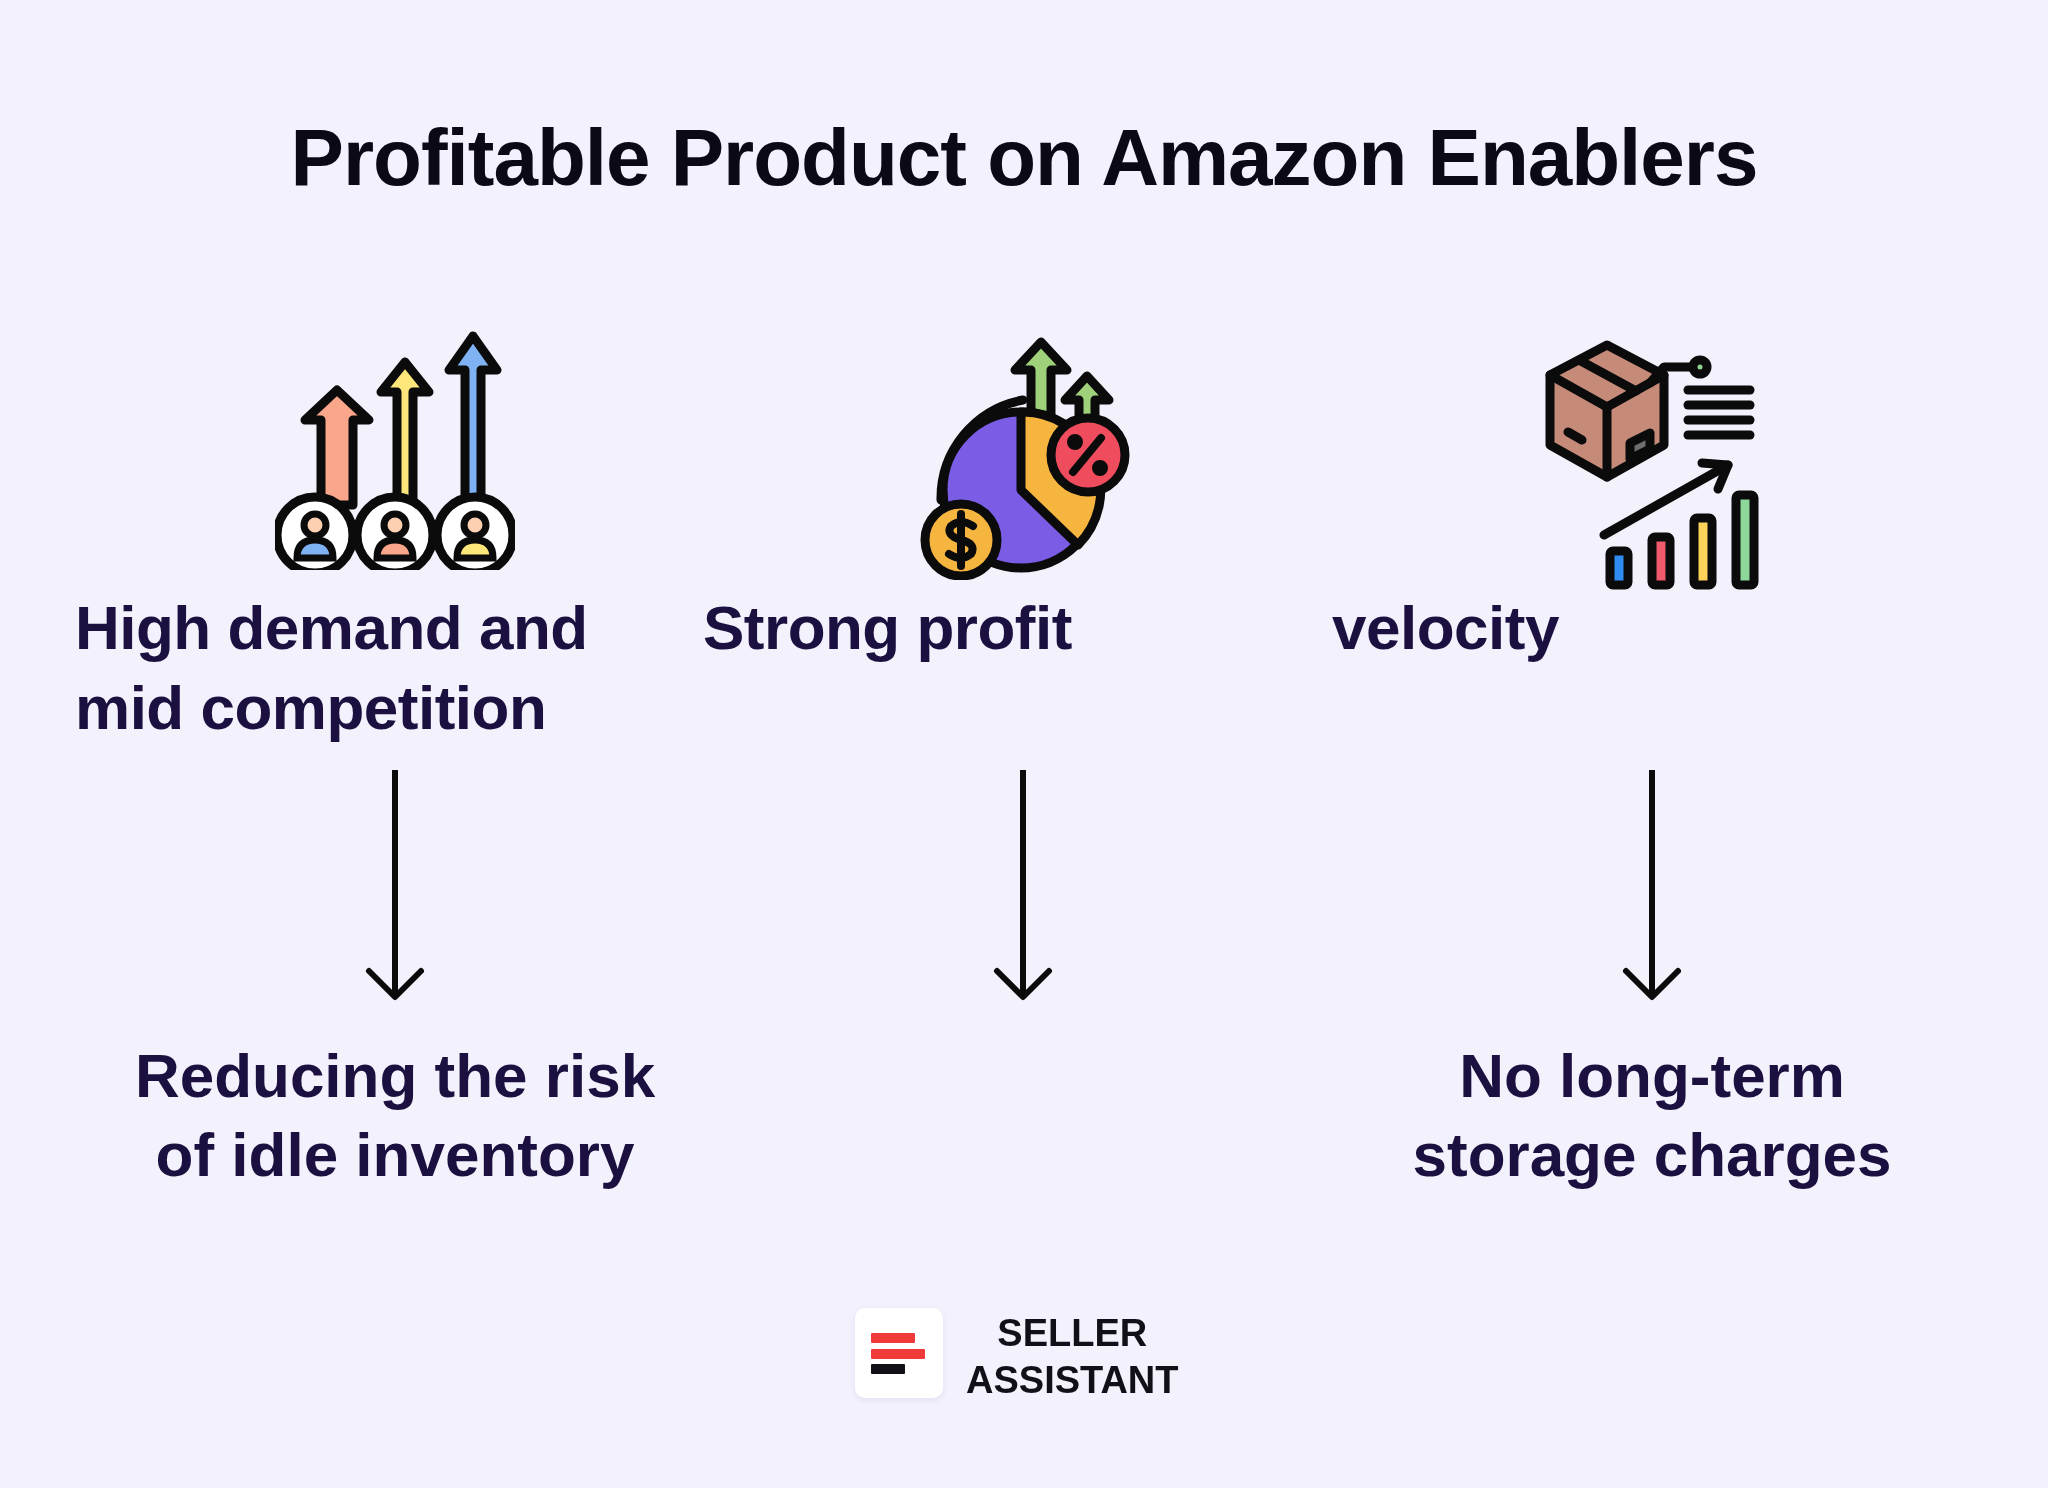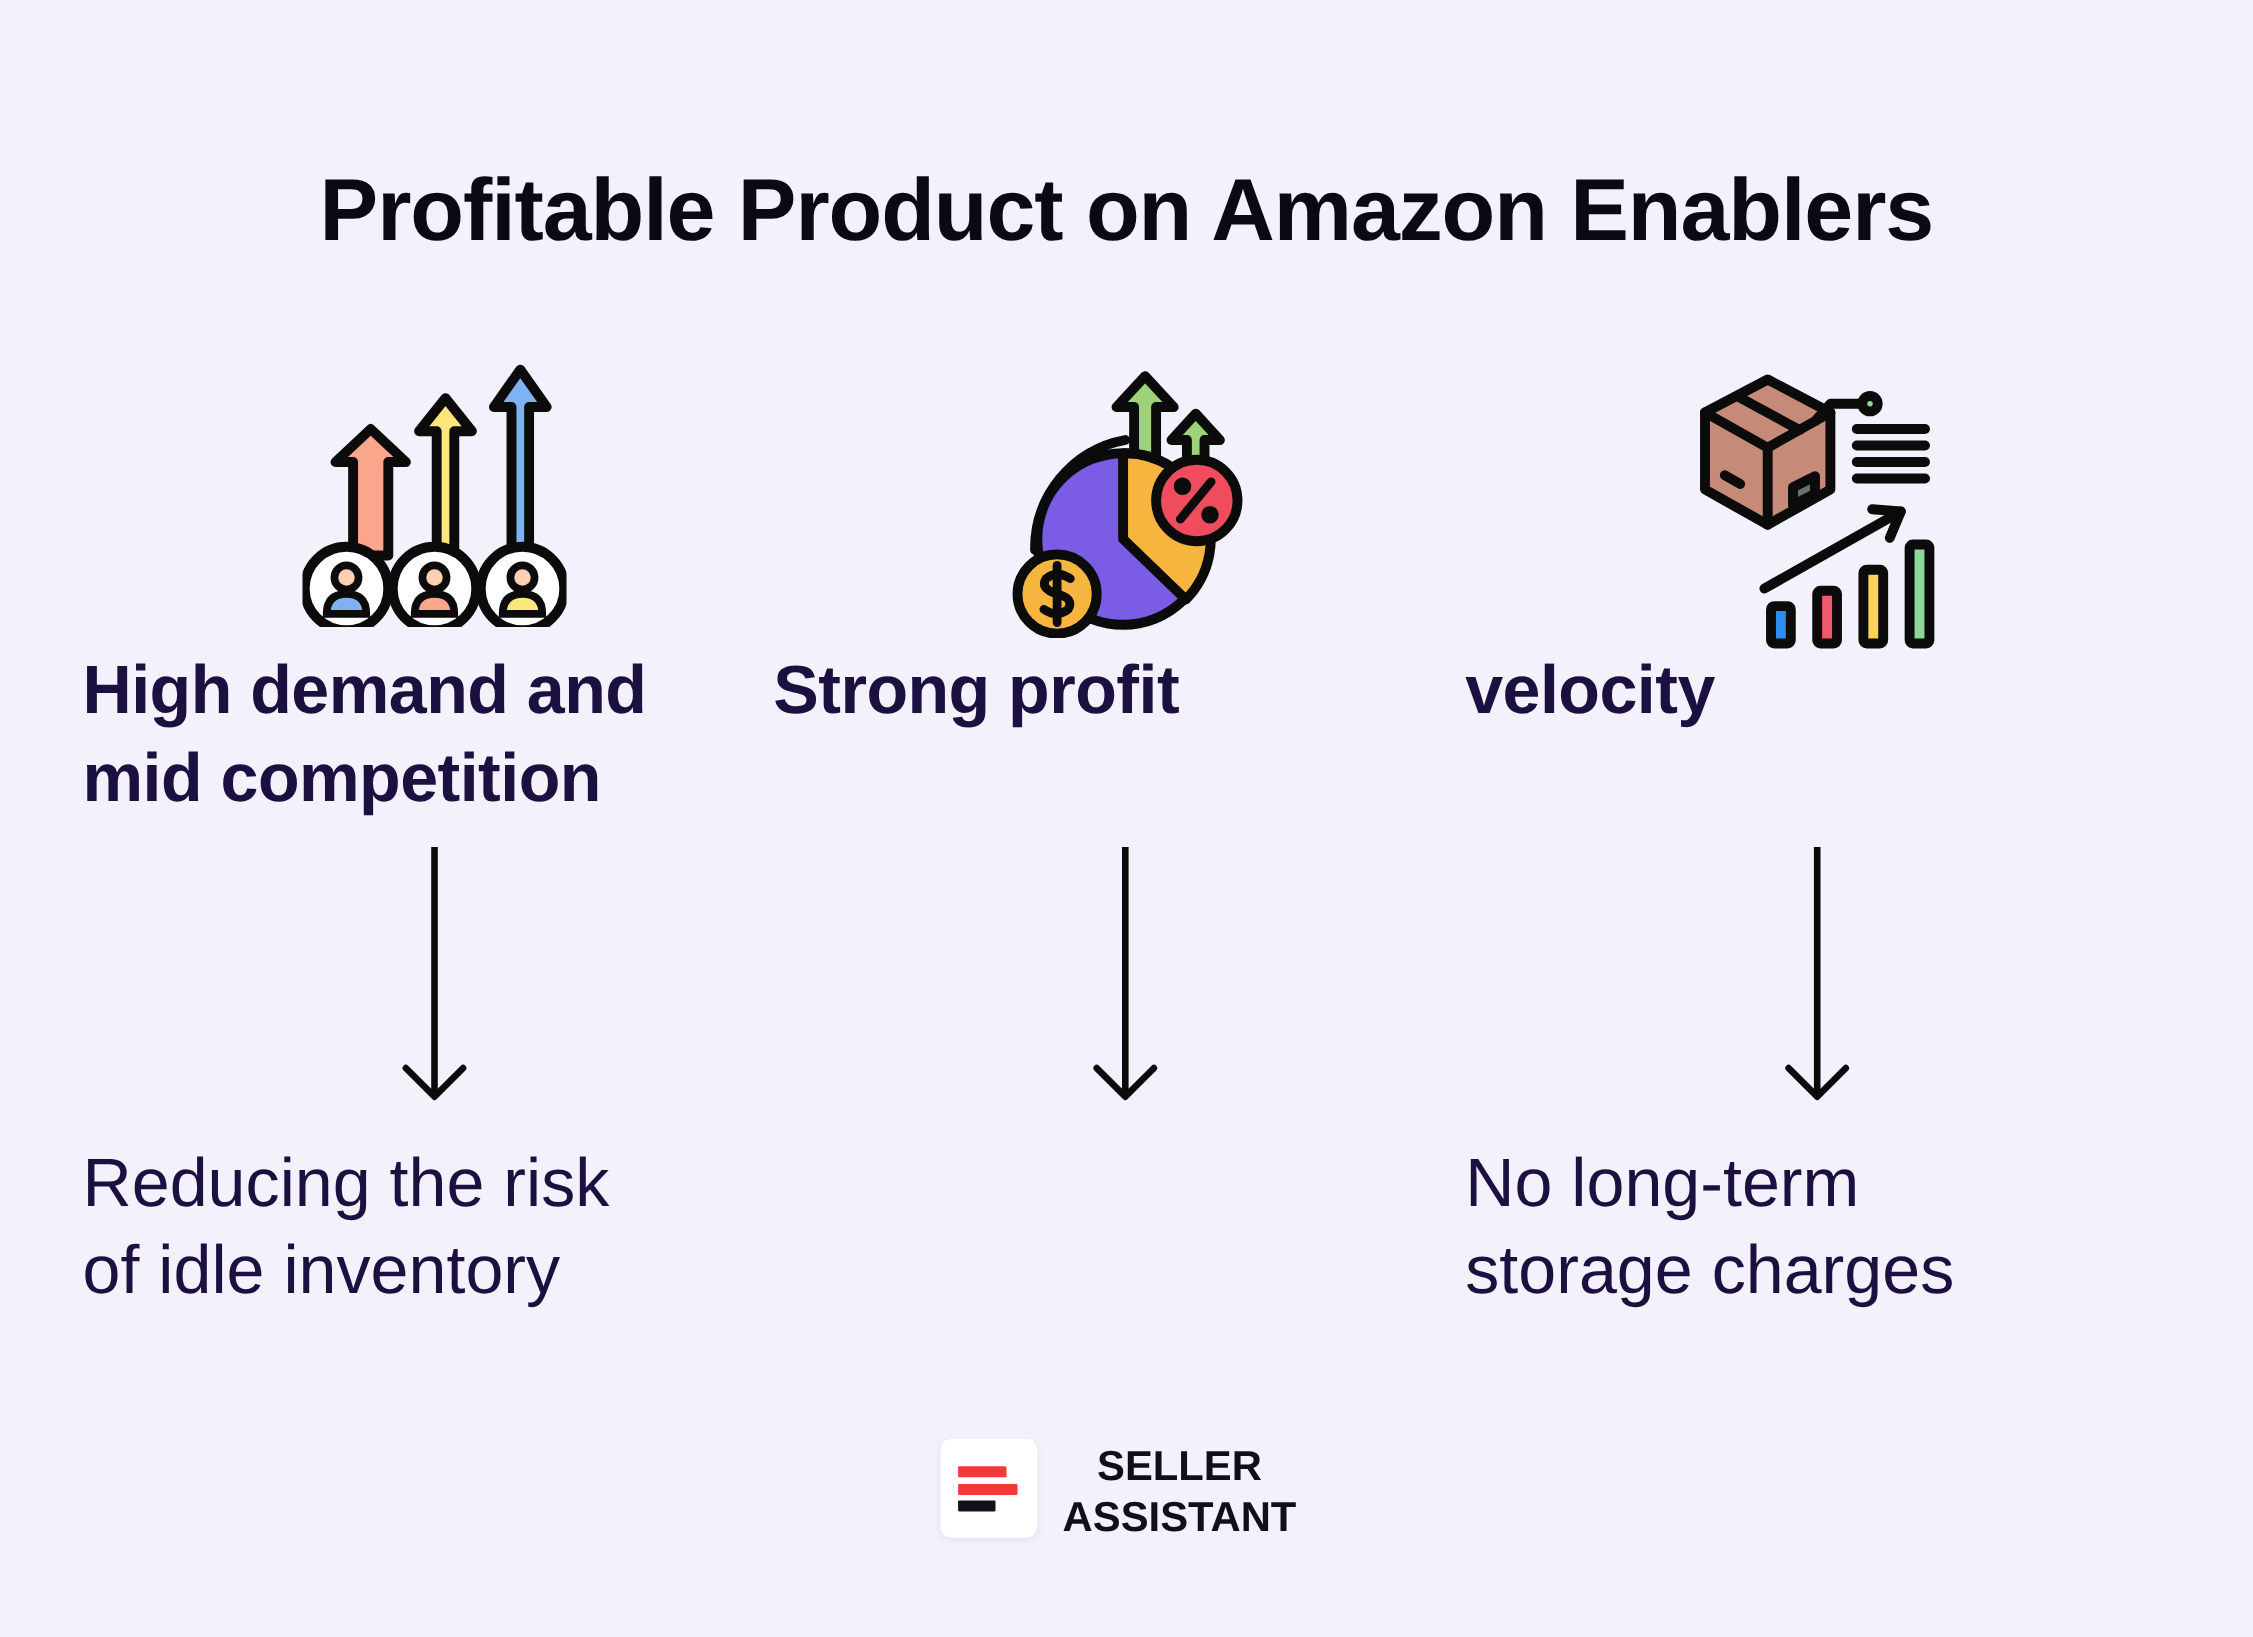--- a/index.html
+++ b/index.html
@@ -13,21 +13,20 @@
   .title {
     position: absolute;
     left: 0; width: 2048px;
     top: 118px;
     text-align: center;
     font-size: 80px;
     font-weight: 700;
     color: #0b0a14;
     letter-spacing: -1px;
     line-height: 1;
-    margin-top: 33px;
   }
   .col {
     position: absolute;
     width: 640px;
     top: 0;
   }
   .col .icon {
     position: absolute;
     width: 240px; height: 260px;
     left: 200px;
@@ -45,22 +44,23 @@
   .col .arrow {
     position: absolute;
     left: 280px;
     top: 766px;
     width: 80px; height: 240px;
   }
   .col .desc {
     position: absolute;
     left: 0; width: 640px;
     top: 1036px;
+    text-align: center;
     font-size: 62px;
-    font-weight: 400;
+    font-weight: 700;
     line-height: 79px;
     color: #1c1040;
   }
   .logo {
     position: absolute;
     left: 855px; top: 1308px;
   }
   .logo-box {
     position: absolute;
     left: 0; top: 0;

